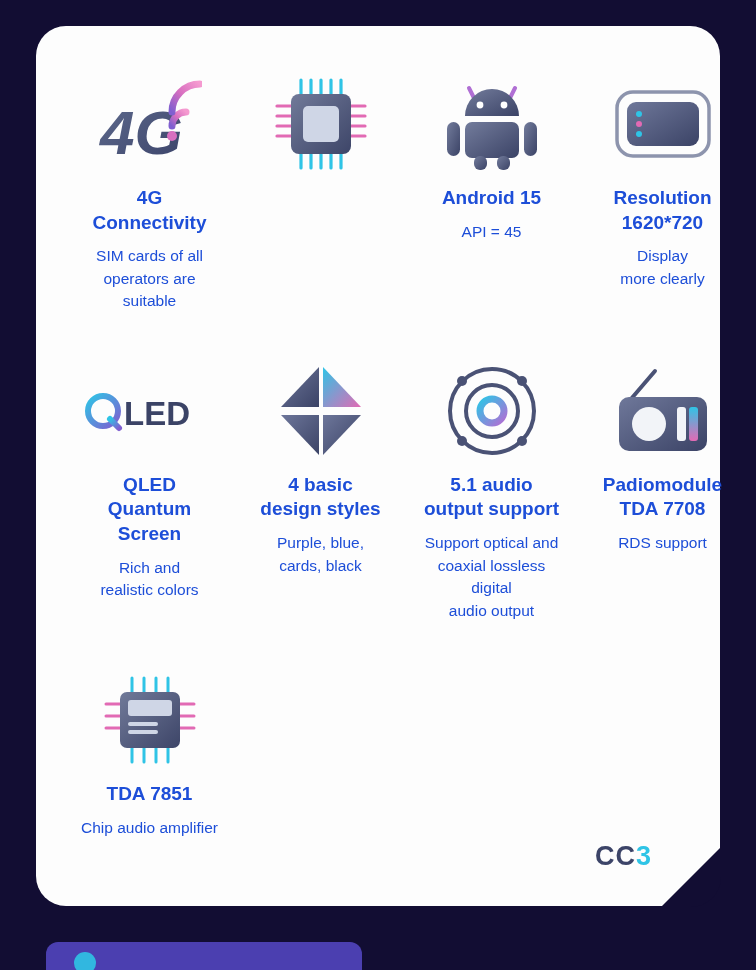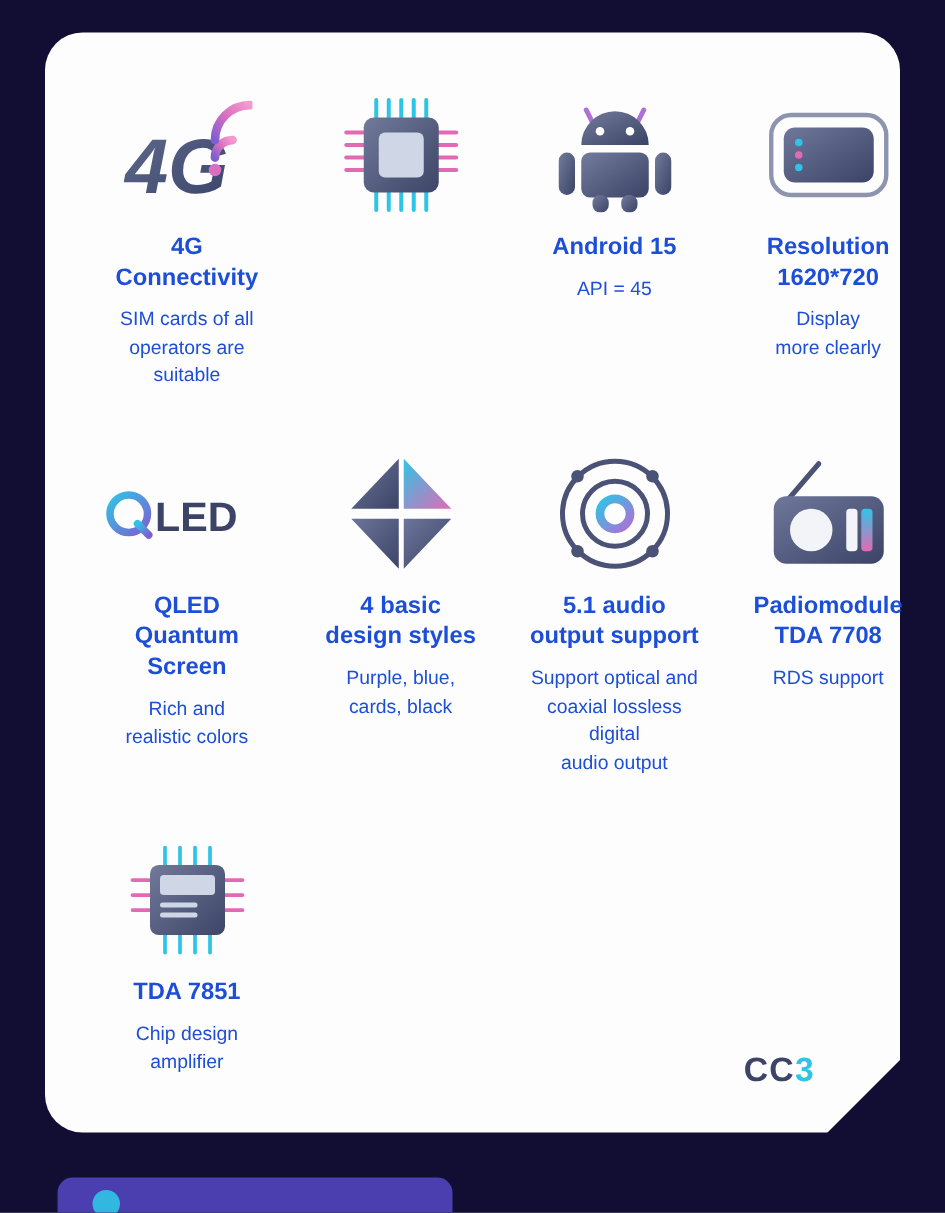--- a/index.html
+++ b/index.html
@@ -354,21 +354,21 @@
               <line x1="78" y1="42" x2="92" y2="42"></line>
               <line x1="78" y1="54" x2="92" y2="54"></line>
             </g>
             <rect x="18" y="18" width="60" height="56" rx="7" fill="url(#ampg)"></rect>
             <rect x="26" y="26" width="44" height="16" rx="3" fill="#cfd6e6"></rect>
             <rect x="26" y="48" width="30" height="4" rx="2" fill="#cfd6e6"></rect>
             <rect x="26" y="56" width="30" height="4" rx="2" fill="#cfd6e6"></rect>
           </svg>
         </div>
         <div class="cell-title">TDA 7851</div>
-        <div class="cell-sub">Chip design amplifier</div>
+        <div class="cell-sub">Chip audio amplifier</div>
       </div>
 
     </div>
 
     <div class="brand">
       <span class="c1">C</span><span class="c2">C</span><span class="c3">3</span>
     </div>
 
     <div class="notch"></div>
   </div>

